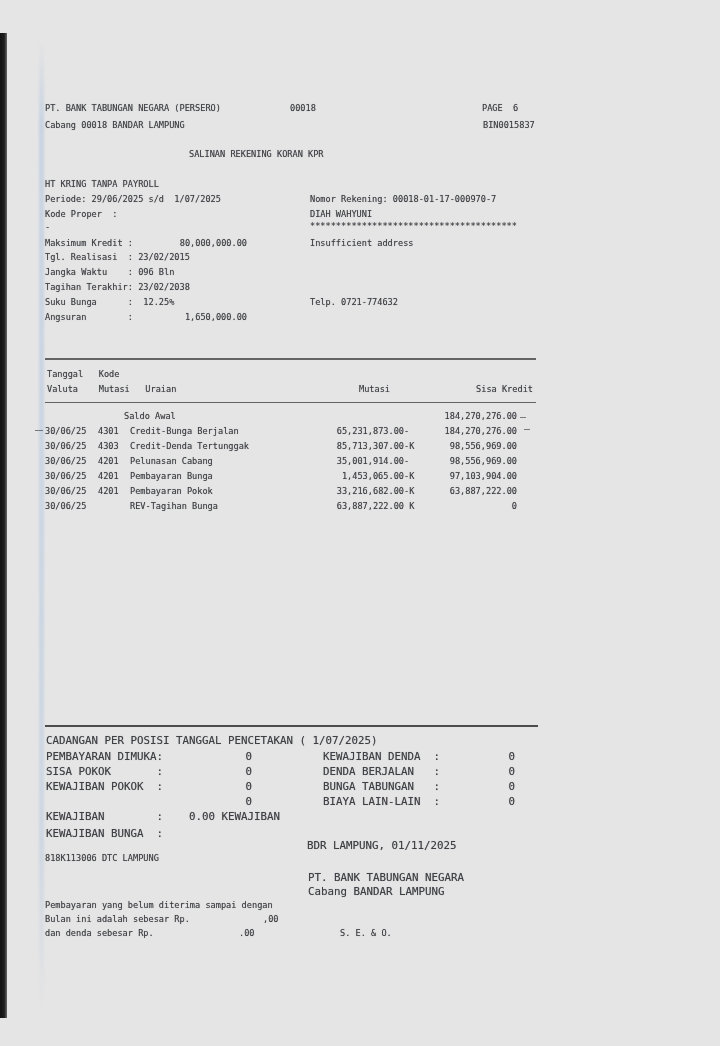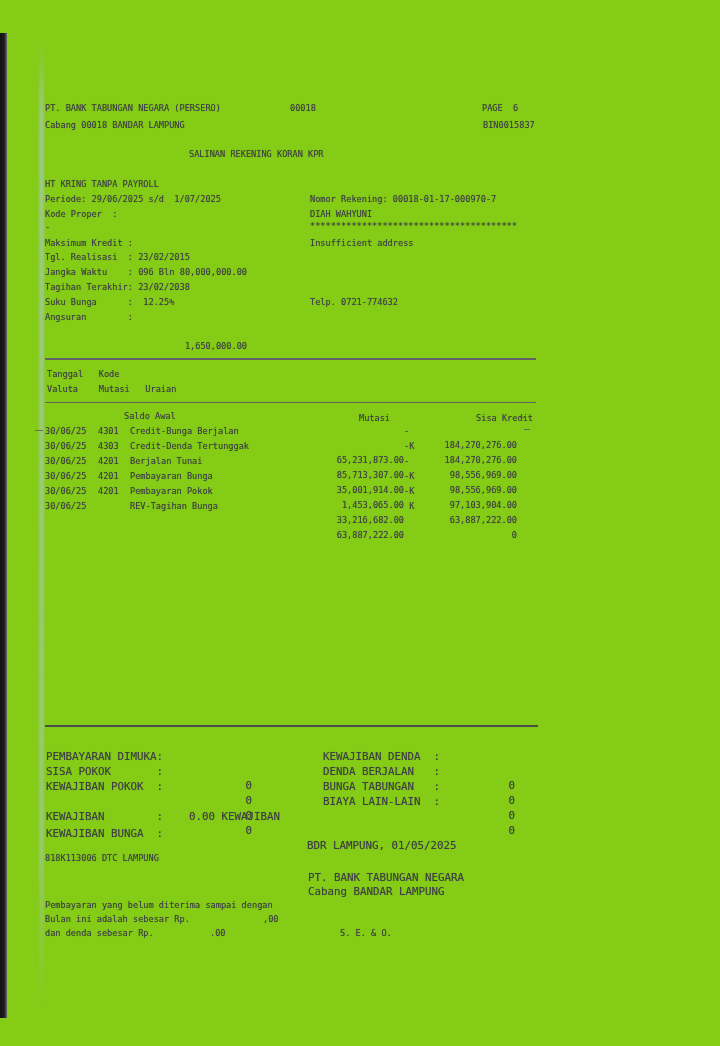--- a/index.html
+++ b/index.html
@@ -1,39 +1,39 @@
 <!DOCTYPE html>
 <html><head>
 <meta charset="utf-8">
 <style>
   html,body{margin:0;padding:0;background:#ffffff;}
   .page{
     position:relative;
     width:720px;height:1046px;
-    background:#84cc16;
+    background:#e5e5e5;
     overflow:hidden;
     font-family:"DejaVu Sans Mono", "Liberation Mono", monospace;
   }
   .edge-strip{
     position:absolute;left:0;top:33px;width:7px;height:985px;
     background:linear-gradient(to right,#121212 0%,#1c1c1c 60%,#6a6a6a 100%);
   }
   .fold-line{
     position:absolute;left:39px;top:42px;width:5px;height:968px;
     background:linear-gradient(to bottom,rgba(178,198,224,0) 0%,rgba(178,198,224,.55) 8%,rgba(178,198,224,.45) 82%,rgba(178,198,224,0) 100%);
     filter:blur(1px);
   }
   .t{
     position:absolute;white-space:pre;line-height:1.15;
     color:#3f4045;
     text-shadow:0 0 .7px rgba(63,64,69,.55);
   }
   .c{font-size:8.6px;}   
   .n{font-size:10.8px;}  
-  .r{text-align:center;margin-top:29px;}
+  .r{text-align:center;}
   .rule{position:absolute;background:#636363;}
   .rule.heavy{background:#4c4c4c;}
   .artifact{position:absolute;background:#55565b;opacity:.75;}
   .content{position:absolute;inset:0;filter:blur(.22px);}
 </style>
 </head>
 <body>
 
 <div class="page">
   <div class="edge-strip"></div>
@@ -91,21 +91,21 @@
       <span class="t c" style="left:98px;top:442px">4303</span>
       <span class="t c" style="left:130px;top:442px">Credit-Denda Tertunggak</span>
       <span class="t c r" style="right:316px;top:442px">85,713,307.00</span>
       <span class="t c" style="left:404px;top:442px">-K</span>
       <span class="t c r" style="right:203px;top:442px">98,556,969.00</span>
     </div>
 
     <div>
       <span class="t c" style="left:45px;top:457px">30/06/25</span>
       <span class="t c" style="left:98px;top:457px">4201</span>
-      <span class="t c" style="left:130px;top:457px">Berjalan Tunai</span>
+      <span class="t c" style="left:130px;top:457px">Pelunasan Cabang</span>
       <span class="t c r" style="right:316px;top:457px">35,001,914.00</span>
       <span class="t c" style="left:404px;top:457px">-</span>
       <span class="t c r" style="right:203px;top:457px">98,556,969.00</span>
     </div>
 
     <div>
       <span class="t c" style="left:45px;top:472px">30/06/25</span>
       <span class="t c" style="left:98px;top:472px">4201</span>
       <span class="t c" style="left:130px;top:472px">Pembayaran Bunga</span>
       <span class="t c r" style="right:316px;top:472px">1,453,065.00</span>
@@ -129,20 +129,21 @@
       <span class="t c r" style="right:316px;top:502px">63,887,222.00</span>
       <span class="t c" style="left:404px;top:502px"> K</span>
       <span class="t c r" style="right:203px;top:502px">0</span>
     </div>
 
     <div class="artifact" style="left:35px;top:430px;width:8px;height:1.2px"></div>
     <div class="artifact" style="left:520px;top:417px;width:6px;height:1.1px"></div>
     <div class="artifact" style="left:524px;top:429px;width:6px;height:1.1px"></div>
 
     <div class="rule heavy" style="left:45px;top:725px;width:493px;height:2.2px"></div>
+    <span class="t n" style="left:46px;top:735px">CADANGAN PER POSISI TANGGAL PENCETAKAN ( 1/07/2025)</span>
 
     <span class="t n" style="left:46px;top:751px">PEMBAYARAN DIMUKA:</span>
     <span class="t n r" style="right:468px;top:751px">0</span>
     <span class="t n" style="left:46px;top:766px">SISA POKOK       :</span>
     <span class="t n r" style="right:468px;top:766px">0</span>
     <span class="t n" style="left:46px;top:781px">KEWAJIBAN POKOK  :</span>
     <span class="t n r" style="right:468px;top:781px">0</span>
     <span class="t n" style="left:46px;top:828px">KEWAJIBAN BUNGA  :</span>
     <span class="t n r" style="right:468px;top:796px">0</span>
 
@@ -150,25 +151,25 @@
     <span class="t n r" style="right:205px;top:751px">0</span>
     <span class="t n" style="left:323px;top:766px">DENDA BERJALAN   :</span>
     <span class="t n r" style="right:205px;top:766px">0</span>
     <span class="t n" style="left:323px;top:781px">BUNGA TABUNGAN   :</span>
     <span class="t n r" style="right:205px;top:781px">0</span>
     <span class="t n" style="left:323px;top:796px">BIAYA LAIN-LAIN  :</span>
     <span class="t n r" style="right:205px;top:796px">0</span>
 
     <span class="t n" style="left:46px;top:811px">KEWAJIBAN        :    0.00 KEWAJIBAN</span>
 
-    <span class="t n" style="left:307px;top:840px">BDR LAMPUNG, 01/05/2025</span>
+    <span class="t n" style="left:307px;top:840px">BDR LAMPUNG, 01/11/2025</span>
     <span class="t c" style="left:45px;top:854px">818K113006 DTC LAMPUNG</span>
     <span class="t n" style="left:308px;top:872px">PT. BANK TABUNGAN NEGARA</span>
     <span class="t n" style="left:308px;top:886px">Cabang BANDAR LAMPUNG</span>
     <span class="t c" style="left:45px;top:901px">Pembayaran yang belum diterima sampai dengan</span>
     <span class="t c" style="left:45px;top:915px">Bulan ini adalah sebesar Rp.</span>
     <span class="t c" style="left:263px;top:915px">,00</span>
     <span class="t c" style="left:45px;top:929px">dan denda sebesar Rp.</span>
-    <span class="t c" style="left:210px;top:929px">.00</span>
+    <span class="t c" style="left:239px;top:929px">.00</span>
     <span class="t c" style="left:340px;top:929px">S. E. &amp; O.</span>
 
   </div>
 </div>
 
 </body></html>

